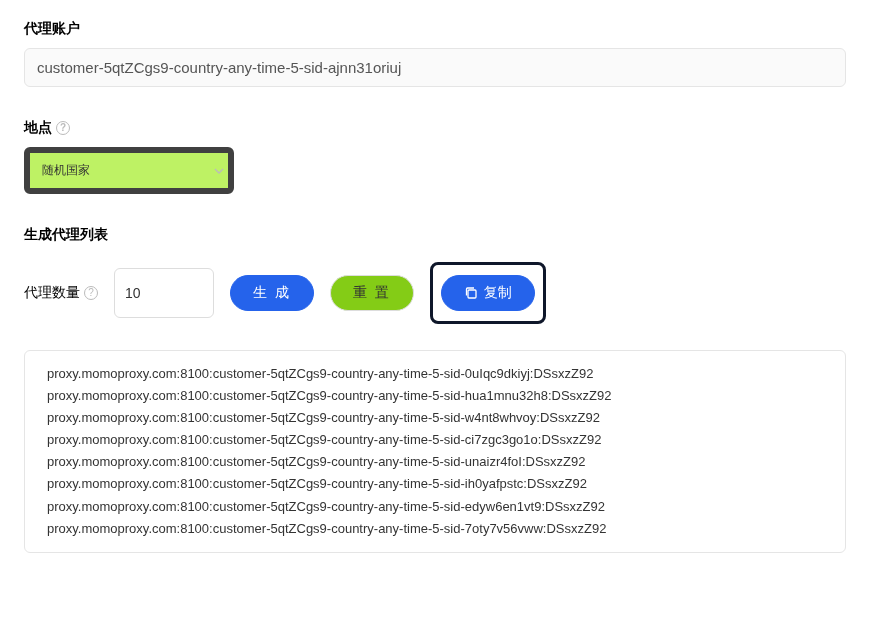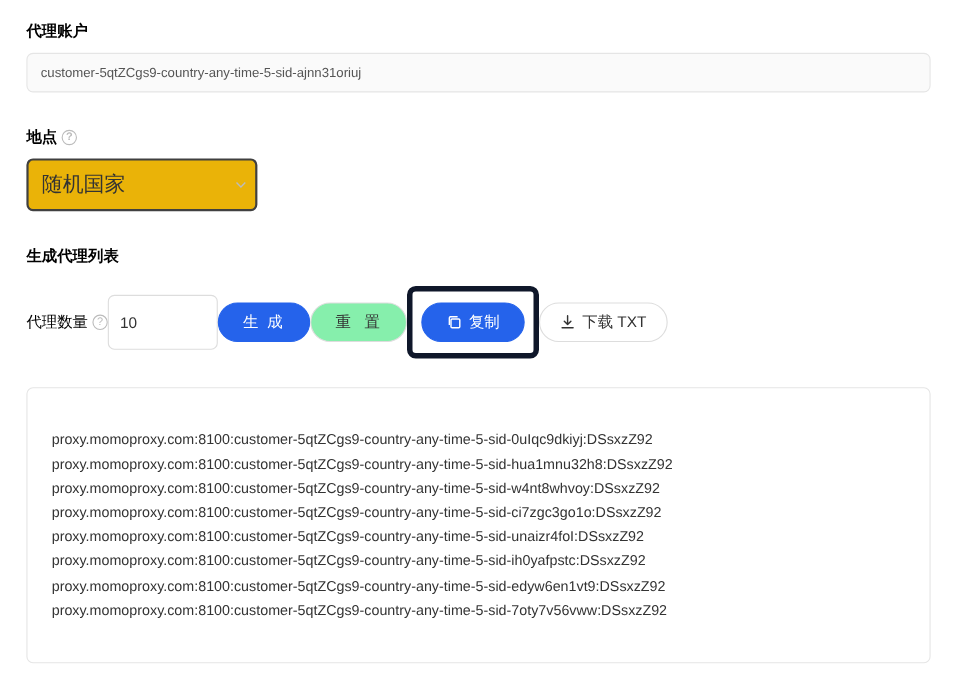--- a/index.html
+++ b/index.html
@@ -32,56 +32,57 @@
       font-size: 10px;
       color: #bbb;
       line-height: 1;
     }
     .text-input-full {
       width: 100%;
       padding: 10px 12px;
       border: 1px solid #e5e5e5;
       border-radius: 6px;
       background: #fafafa;
-      font-size: 12px;
+      font-size: 15px;
       color: #555;
       font-family: inherit;
     }
     .select-wrap {
       position: relative;
       display: inline-block;
       width: 210px;
     }
     .select-input {
       width: 100%;
       padding: 9px 30px 9px 12px;
-      border: 2px solid #404040;
+      border: 6px solid #404040;
       border-radius: 6px;
-      background: #eab308;
-      font-size: 19px;
+      background: #bef264;
+      font-size: 12px;
       color: #333;
       cursor: pointer;
     }
     .select-arrow {
       position: absolute;
       right: 10px;
       top: 50%;
       transform: translateY(-50%);
       pointer-events: none;
       color: #bbb;
     }
     .section-title {
       font-size: 14px;
       font-weight: 700;
       color: #000;
       margin: 24px 0 18px 0;
     }
     .action-row {
       display: flex;
       align-items: center;
+      gap: 16px;
       margin-bottom: 26px;
     }
     .qty-label {
       font-size: 14px;
       color: #000;
       display: flex;
       align-items: center;
       gap: 4px;
     }
     .qty-input {
@@ -98,33 +99,33 @@
       gap: 6px;
       padding: 8px 22px;
       border-radius: 20px;
       font-size: 14px;
       border: 1px solid transparent;
       cursor: pointer;
       font-family: inherit;
       white-space: nowrap;
     }
     .btn-primary { background: #2563eb; color: #fff; border-color: #2563eb; letter-spacing: 2px; }
-    .btn-default { background: #86efac; color: #333; border-color: #ddd; letter-spacing: 2px; font-family: Liberation Mono, monospace; }
+    .btn-default { background: #84cc16; color: #333; border-color: #ddd; letter-spacing: 2px; }
     .btn-dl { background: #fff; color: #333; border-color: #ddd; padding: 8px 18px; }
     .highlight-box {
-      border: 5px solid #0f172a;
+      border: 3px solid #0f172a;
       border-radius: 8px;
       padding: 10px 8px;
       display: inline-flex;
     }
     .proxy-list-box {
       border: 1px solid #e5e5e5;
       border-radius: 6px;
       background: #fff;
-      padding: 36px 22px;
+      padding: 12px 22px;
       min-height: 190px;
     }
     .proxy-line {
       font-size: 13px;
       color: #333;
       line-height: 1.7;
       font-family: inherit;
     }
     svg { display: block; }
   </style>
@@ -170,28 +171,20 @@
       <span>
         <svg width="14" height="14" viewBox="0 0 14 14">
             <rect x="4" y="4" width="8" height="8" rx="1" stroke="#fff" stroke-width="1.3" fill="none"></rect>
             <path d="M2.5 9.5 V3 a1 1 0 0 1 1-1 H10" stroke="#fff" stroke-width="1.3" fill="none"></path>
           </svg>
       </span>
       <span>复制</span>
     </button>
   </span>
 
-  <button class="btn btn-dl">
-    <span>
-      <svg width="14" height="14" viewBox="0 0 14 14">
-          <path d="M7 1 V9 M4 6 L7 9 L10 6 M2 12 H12" stroke="#333" stroke-width="1.3" fill="none" stroke-linecap="round" stroke-linejoin="round"></path>
-        </svg>
-    </span>
-    <span>下载 TXT</span>
-  </button>
 </div>
 
 <div class="proxy-list-box">
   <div id="proxy-lines">
       <div class="proxy-line">proxy.momoproxy.com:8100:customer-5qtZCgs9-country-any-time-5-sid-0uIqc9dkiyj:DSsxzZ92</div>
       <div class="proxy-line">proxy.momoproxy.com:8100:customer-5qtZCgs9-country-any-time-5-sid-hua1mnu32h8:DSsxzZ92</div>
       <div class="proxy-line">proxy.momoproxy.com:8100:customer-5qtZCgs9-country-any-time-5-sid-w4nt8whvoy:DSsxzZ92</div>
       <div class="proxy-line">proxy.momoproxy.com:8100:customer-5qtZCgs9-country-any-time-5-sid-ci7zgc3go1o:DSsxzZ92</div>
       <div class="proxy-line">proxy.momoproxy.com:8100:customer-5qtZCgs9-country-any-time-5-sid-unaizr4foI:DSsxzZ92</div>
       <div class="proxy-line">proxy.momoproxy.com:8100:customer-5qtZCgs9-country-any-time-5-sid-ih0yafpstc:DSsxzZ92</div>

